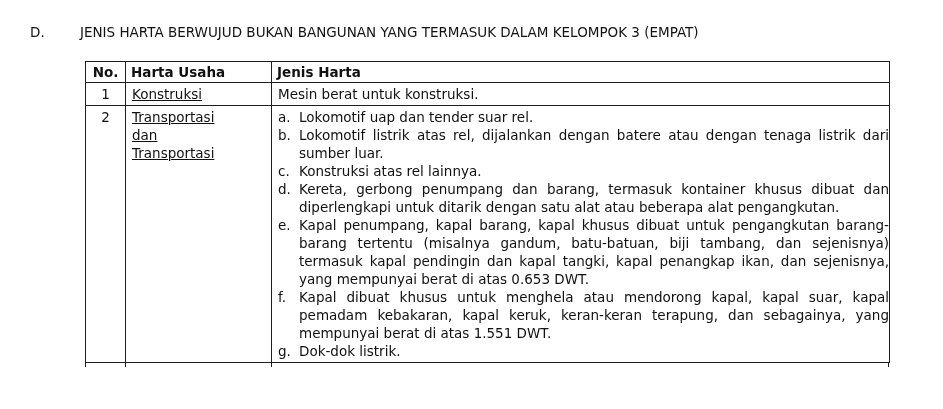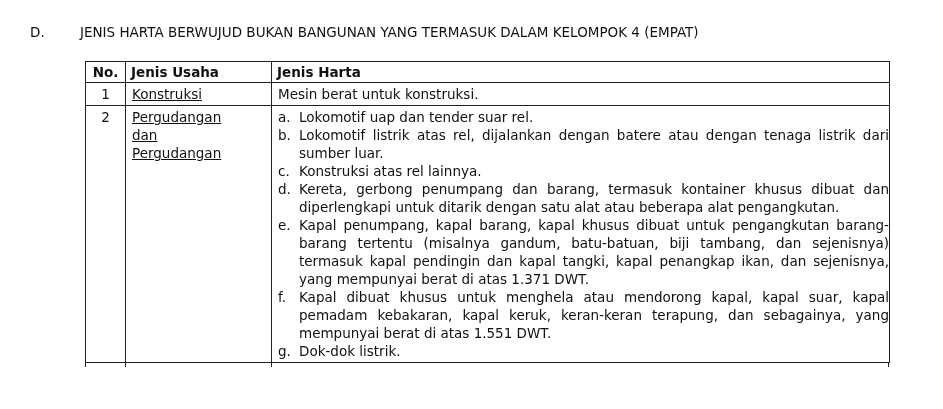--- a/index.html
+++ b/index.html
@@ -72,58 +72,58 @@
   .stub.s3 { left: 186px; }
   .stub.s4 { left: 803px; }
 </style>
 </head>
 <body>
 
 <div class="page">
 
   <div class="doc-title">
     <span class="letter">D.</span>
-    <span class="title-text">JENIS HARTA BERWUJUD BUKAN BANGUNAN YANG TERMASUK DALAM KELOMPOK 4 (EMPAT)</span>
+    <span class="title-text">JENIS HARTA BERWUJUD BUKAN BANGUNAN YANG TERMASUK DALAM KELOMPOK 3 (EMPAT)</span>
   </div>
 
   <div class="table-wrap">
     <table class="asset-table">
       <colgroup>
         <col style="width:40px">
         <col style="width:146px">
         <col style="width:618px">
       </colgroup>
       <thead>
         <tr>
           <th class="col-no">No.</th>
-          <th class="col-usaha">Jenis Usaha</th>
+          <th class="col-usaha">Harta Usaha</th>
           <th class="col-harta">Jenis Harta</th>
         </tr>
       </thead>
       <tbody id="table-body">
           <tr>
             <td class="cell-no">1</td>
             <td class="cell-usaha">
               <div class="usaha-text">Konstruksi</div>
             </td>
             <td class="cell-harta">
               <div class="harta-item"><span class="item-text">Mesin berat untuk konstruksi.</span></div>
             </td>
           </tr>
           <tr>
             <td class="cell-no">2</td>
             <td class="cell-usaha">
-              <div class="usaha-text">Pergudangan dan Pergudangan</div>
+              <div class="usaha-text">Transportasi dan Transportasi</div>
             </td>
             <td class="cell-harta">
               <div class="harta-item labeled"><span class="item-label">a.</span><span class="item-text">Lokomotif uap dan tender suar rel.</span></div>
               <div class="harta-item labeled"><span class="item-label">b.</span><span class="item-text">Lokomotif listrik atas rel, dijalankan dengan batere atau dengan tenaga listrik dari sumber luar.</span></div>
               <div class="harta-item labeled"><span class="item-label">c.</span><span class="item-text">Konstruksi atas rel lainnya.</span></div>
               <div class="harta-item labeled"><span class="item-label">d.</span><span class="item-text">Kereta, gerbong penumpang dan barang, termasuk kontainer khusus dibuat dan diperlengkapi untuk ditarik dengan satu alat atau beberapa alat pengangkutan.</span></div>
-              <div class="harta-item labeled"><span class="item-label">e.</span><span class="item-text">Kapal penumpang, kapal barang, kapal khusus dibuat untuk pengangkutan barang-barang tertentu (misalnya gandum, batu-batuan, biji tambang, dan sejenisnya) termasuk kapal pendingin dan kapal tangki, kapal penangkap ikan, dan sejenisnya, yang mempunyai berat di atas 1.371 DWT.</span></div>
+              <div class="harta-item labeled"><span class="item-label">e.</span><span class="item-text">Kapal penumpang, kapal barang, kapal khusus dibuat untuk pengangkutan barang-barang tertentu (misalnya gandum, batu-batuan, biji tambang, dan sejenisnya) termasuk kapal pendingin dan kapal tangki, kapal penangkap ikan, dan sejenisnya, yang mempunyai berat di atas 0.653 DWT.</span></div>
               <div class="harta-item labeled"><span class="item-label">f.</span><span class="item-text">Kapal dibuat khusus untuk menghela atau mendorong kapal, kapal suar, kapal pemadam kebakaran, kapal keruk, keran-keran terapung, dan sebagainya, yang mempunyai berat di atas 1.551 DWT.</span></div>
               <div class="harta-item labeled"><span class="item-label">g.</span><span class="item-text">Dok-dok listrik.</span></div>
             </td>
           </tr>
         </tbody>
     </table>
     <div class="stub s1"></div>
     <div class="stub s2"></div>
     <div class="stub s3"></div>
     <div class="stub s4"></div>

